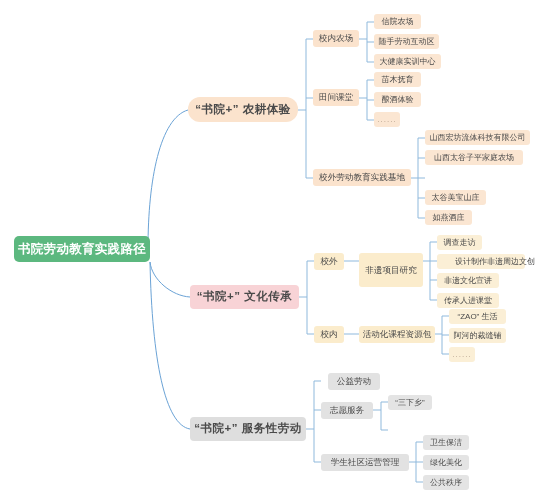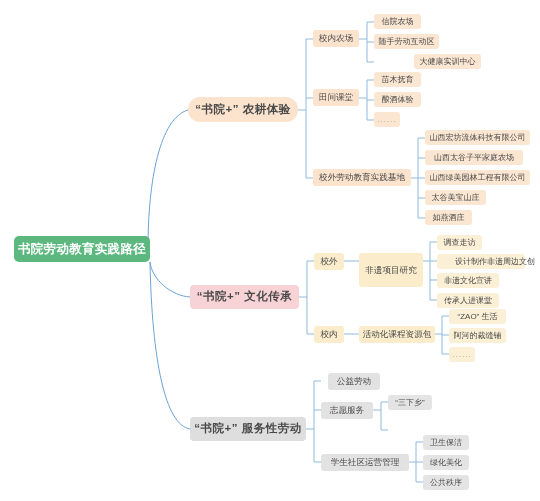--- a/index.html
+++ b/index.html
@@ -125,31 +125,30 @@
     </g>
   </svg>
 
   <div class="node root" style="left:14px;top:236px;width:136px;height:26px;">书院劳动教育实践路径</div>
 
   <div class="node b1" style="left:188px;top:97px;width:110px;height:25px;">“书院+” 农耕体验</div>
 
   <div class="node lvl2-orange" style="left:313px;top:30px;width:46px;height:17px;">校内农场</div>
   <div class="node lvl3-orange" style="left:374px;top:14px;width:47px;height:15px;">信院农场</div>
   <div class="node lvl3-orange" style="left:374px;top:34px;width:65px;height:15px;">随手劳动互动区</div>
-  <div class="node lvl3-orange" style="left:374px;top:54px;width:67px;height:15px;margin-left:40px;">大健康实训中心</div>
+  <div class="node lvl3-orange" style="left:374px;top:54px;width:67px;height:15px;">大健康实训中心</div>
 
   <div class="node lvl2-orange" style="left:313px;top:89px;width:46px;height:17px;">田间课堂</div>
   <div class="node lvl3-orange" style="left:374px;top:72px;width:47px;height:15px;">苗木抚育</div>
   <div class="node lvl3-orange" style="left:374px;top:92px;width:47px;height:15px;">酿酒体验</div>
   <div class="node lvl3-orange dots" style="left:374px;top:112px;width:26px;height:15px;">......</div>
 
   <div class="node lvl2-orange" style="left:313px;top:169px;width:98px;height:17px;">校外劳动教育实践基地</div>
   <div class="node lvl3-orange" style="left:425px;top:130px;width:105px;height:15px;">山西宏坊流体科技有限公司</div>
   <div class="node lvl3-orange" style="left:425px;top:150px;width:98px;height:15px;">山西太谷子平家庭农场</div>
-  <div class="node lvl3-orange" style="left:425px;top:170px;width:105px;height:15px;">山西绿美园林工程有限公司</div>
   <div class="node lvl3-orange" style="left:425px;top:190px;width:61px;height:15px;">太谷美宝山庄</div>
   <div class="node lvl3-orange" style="left:425px;top:210px;width:47px;height:15px;">如燕酒庄</div>
 
   <div class="node b2" style="left:190px;top:285px;width:109px;height:24px;">“书院+” 文化传承</div>
 
   <div class="node lvl2-yellow" style="left:314px;top:253px;width:30px;height:17px;">校外</div>
   <div class="node lvl2-yellow" style="left:359px;top:253px;width:64px;height:34px;">非遗项目研究</div>
   <div class="node lvl3-yellow" style="left:437px;top:235px;width:45px;height:15px;">调查走访</div>
   <div class="node lvl3-yellow" style="left:437px;top:254px;width:88px;height:15px;padding-left:28px;">设计制作非遗周边文创</div>
   <div class="node lvl3-yellow" style="left:437px;top:273px;width:62px;height:15px;">非遗文化宣讲</div>

